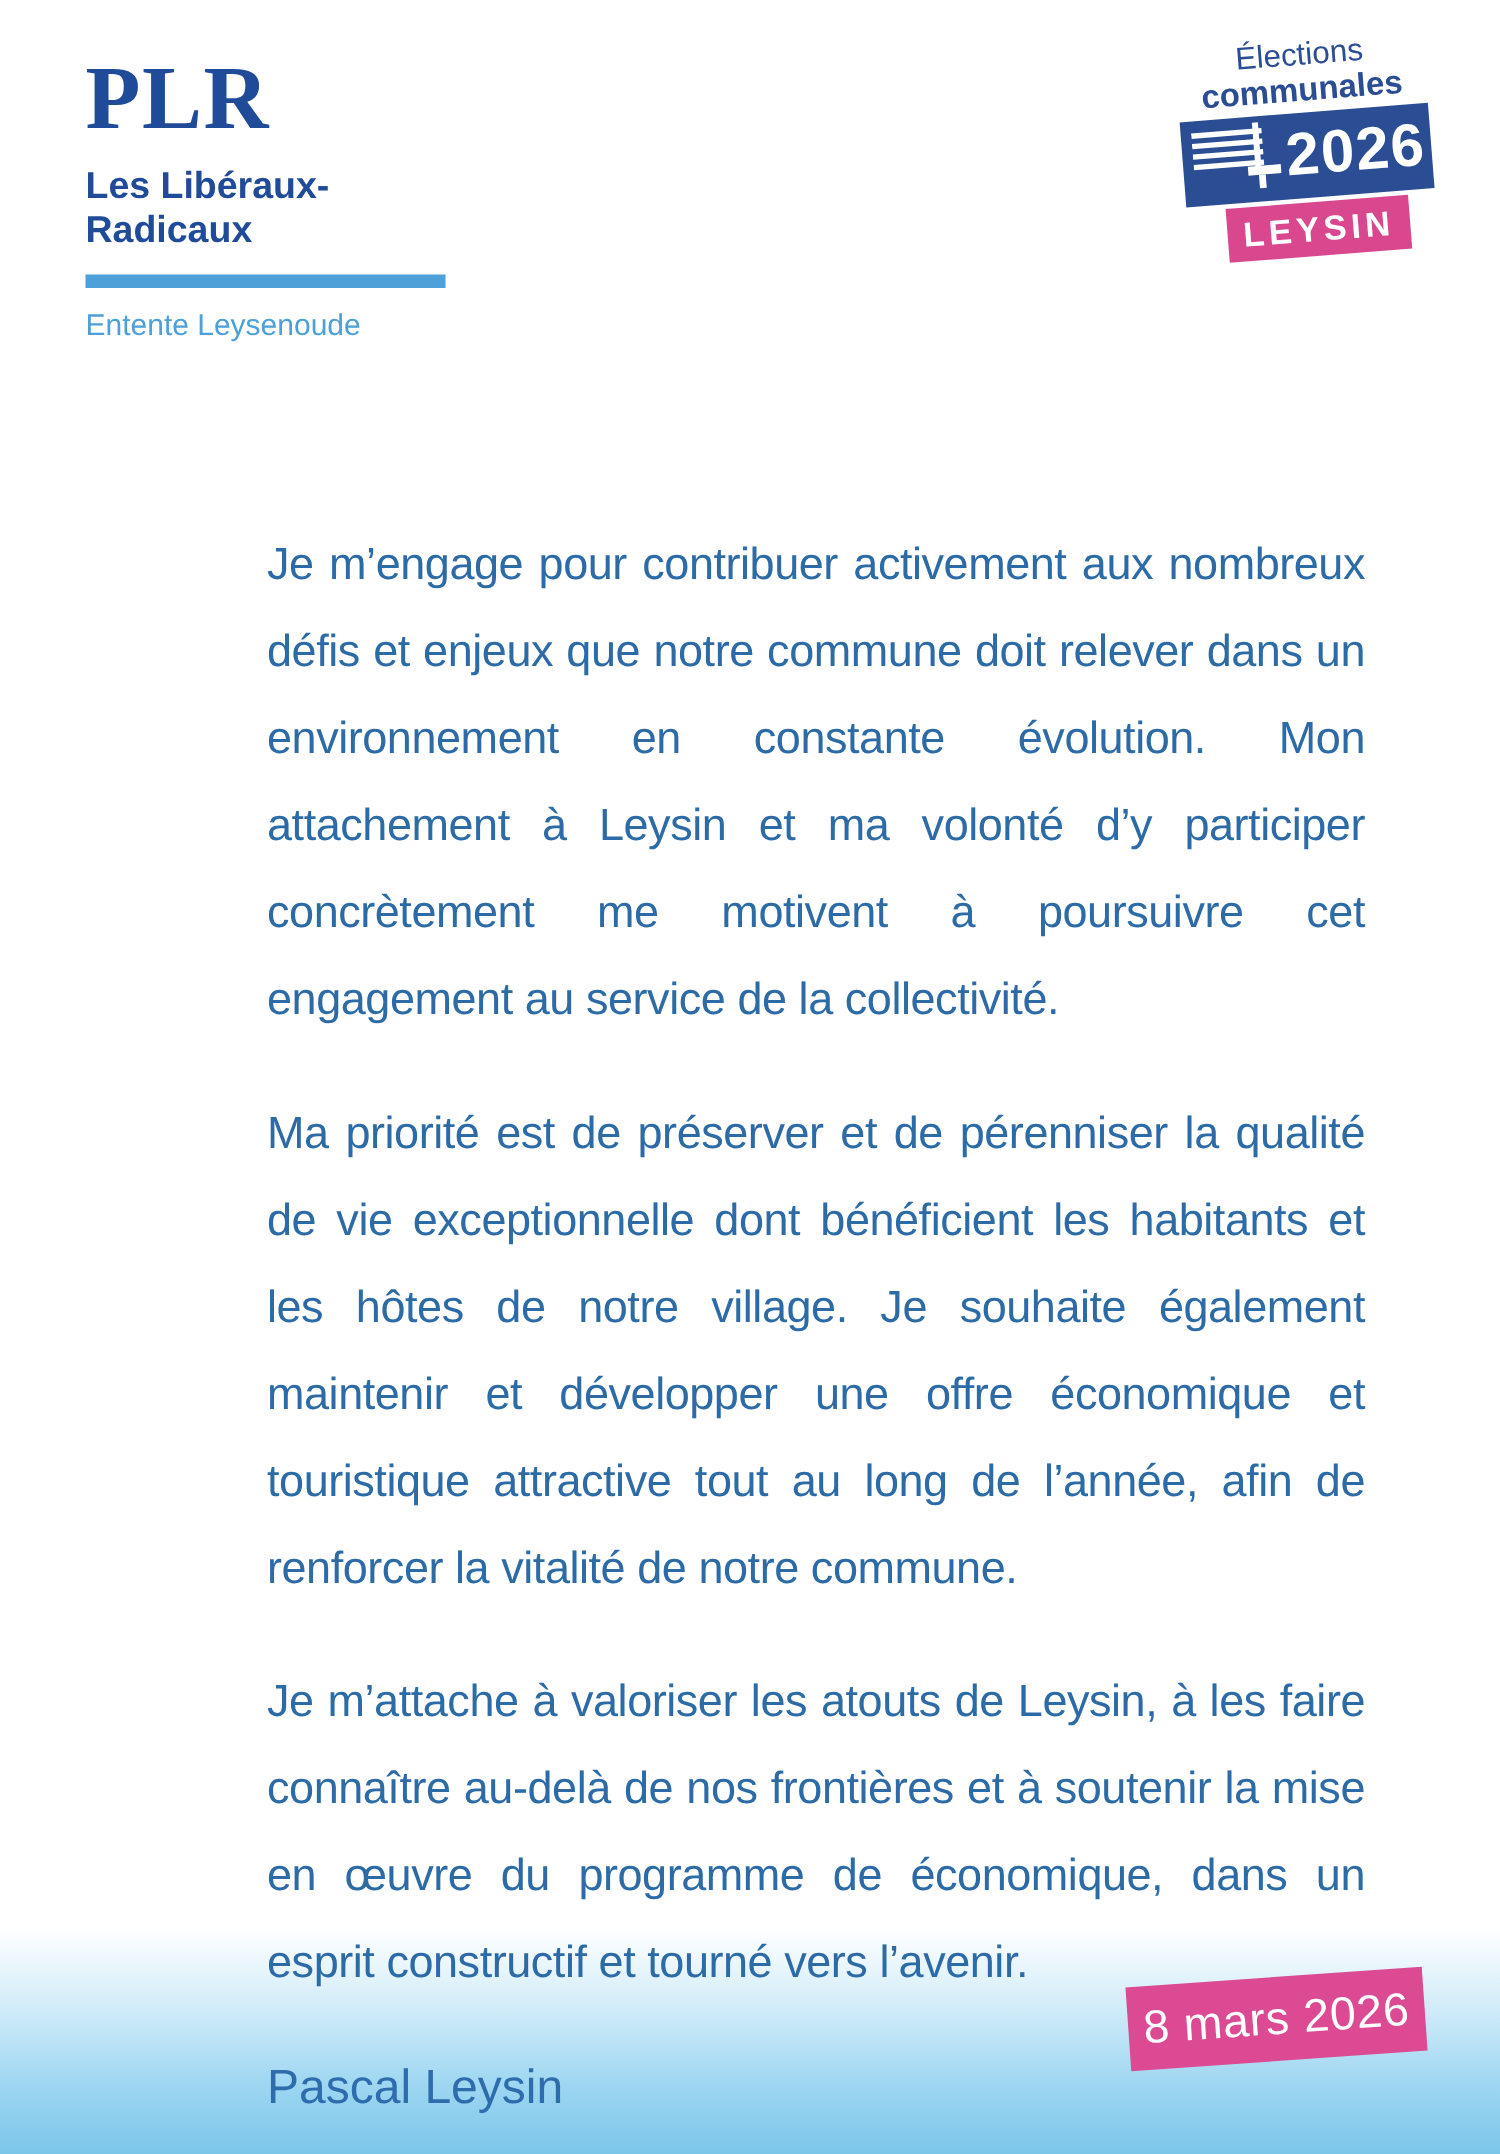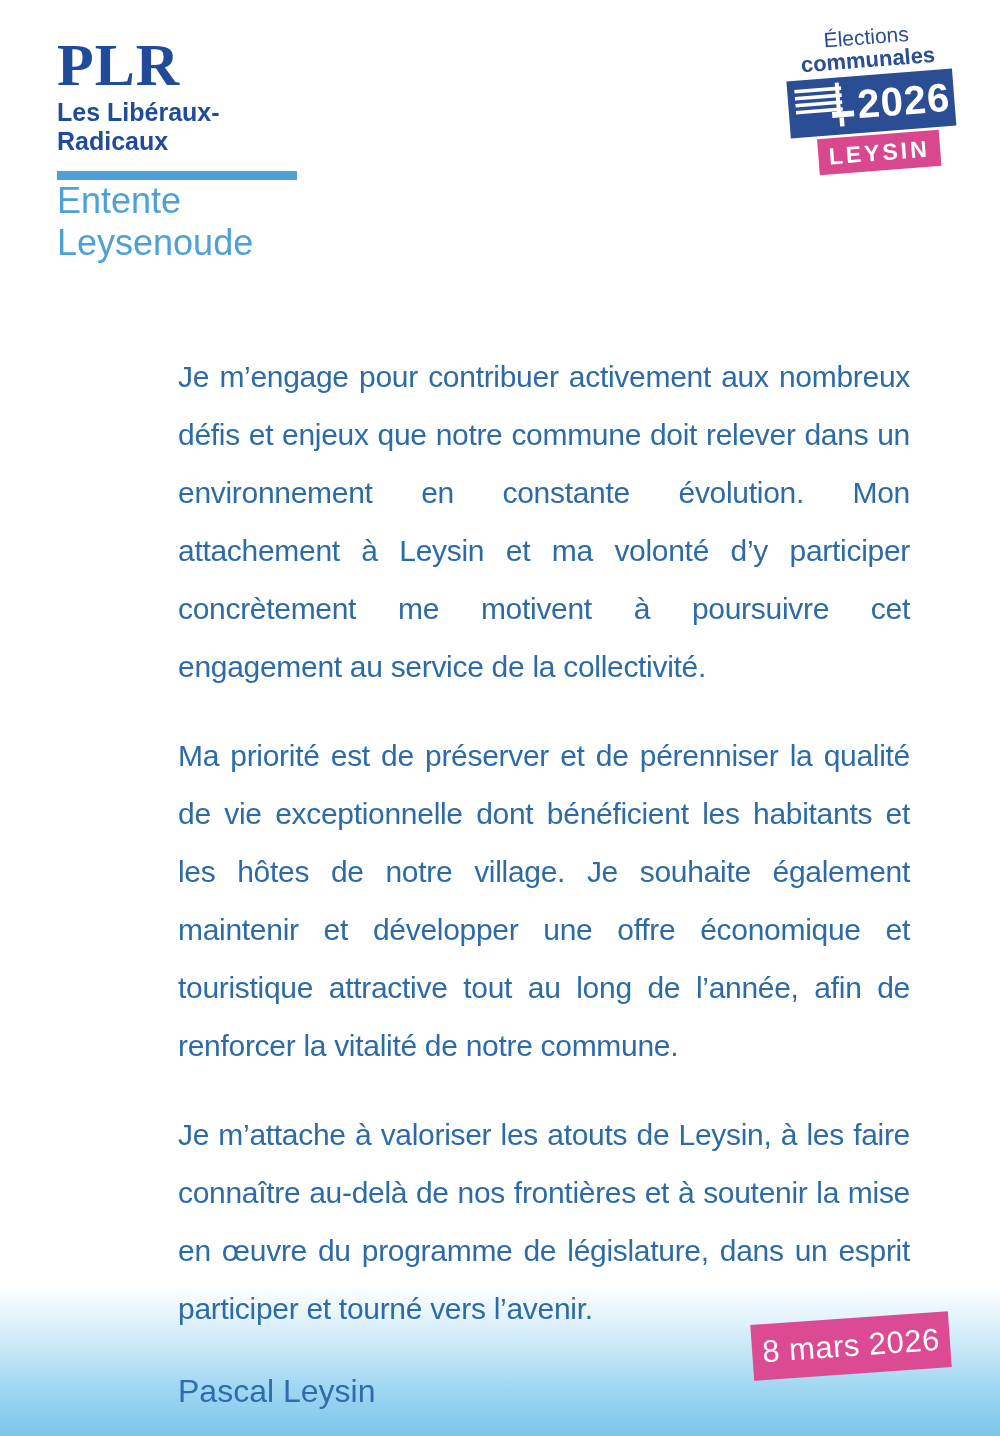--- a/index.html
+++ b/index.html
@@ -10,24 +10,24 @@
     padding-left:46px;
   }
 
   
   .logo-block{position:absolute;left:57px;top:34px;width:260px;}
   .plr-acronym{
     font-family:"Liberation Serif",serif;font-weight:bold;font-size:60px;line-height:62px;
     color:#1F4B99;letter-spacing:1px;
   }
   .plr-subtitle{
-    font-size:25px;font-weight:bold;color:#1F4B99;margin-top:2px;letter-spacing:0px;
+    font-size:25px;font-weight:bold;color:#1F4B99;margin-top:14px;letter-spacing:0px;
   }
   .plr-bar{width:240px;height:9px;background:#4DA0D8;margin-top:15px;}
-  .entente{font-size:36px;color:#4DA0D8;margin-top:0;letter-spacing:0px;}
+  .entente{font-size:20px;color:#4DA0D8;margin-top:14px;letter-spacing:0px;}
 
   
   .election-badge{
     position:absolute;left:788px;top:26px;width:166px;
     transform:rotate(-4.5deg);transform-origin:50% 50%;
   }
   .badge-elections{font-size:21px;color:#2B4D93;text-align:center;line-height:22px;}
   .badge-communales{font-size:22px;font-weight:bold;color:#2B4D93;text-align:center;line-height:23px;}
   .badge-year-box{
     margin-top:4px;height:57px;background:#2B4D93;display:flex;align-items:center;
@@ -89,21 +89,21 @@
       <span class="badge-year">2026</span>
     </div>
     <div class="badge-place-box">
       <span class="badge-place">LEYSIN</span>
     </div>
   </div>
 
   <main class="content">
     <p>Je m’engage pour contribuer activement aux nombreux défis et enjeux que notre commune doit relever dans un environnement en constante évolution. Mon attachement à Leysin et ma volonté d’y participer concrètement me motivent à poursuivre cet engagement au service de la collectivité.</p>
     <p>Ma priorité est de préserver et de pérenniser la qualité de vie exceptionnelle dont bénéficient les habitants et les hôtes de notre village. Je souhaite également maintenir et développer une offre économique et touristique attractive tout au long de l’année, afin de renforcer la vitalité de notre commune.</p>
-    <p>Je m’attache à valoriser les atouts de Leysin, à les faire connaître au-delà de nos frontières et à soutenir la mise en œuvre du programme de législature, dans un esprit participer et tourné vers l’avenir.</p>
+    <p>Je m’attache à valoriser les atouts de Leysin, à les faire connaître au-delà de nos frontières et à soutenir la mise en œuvre du programme de économique, dans un esprit constructif et tourné vers l’avenir.</p>
 
     <div class="signature">
       <div>Pascal Leysin</div>
     </div>
   </main>
 
   <div class="date-badge">
     <span class="date-label">8 mars 2026</span>
   </div>
 

